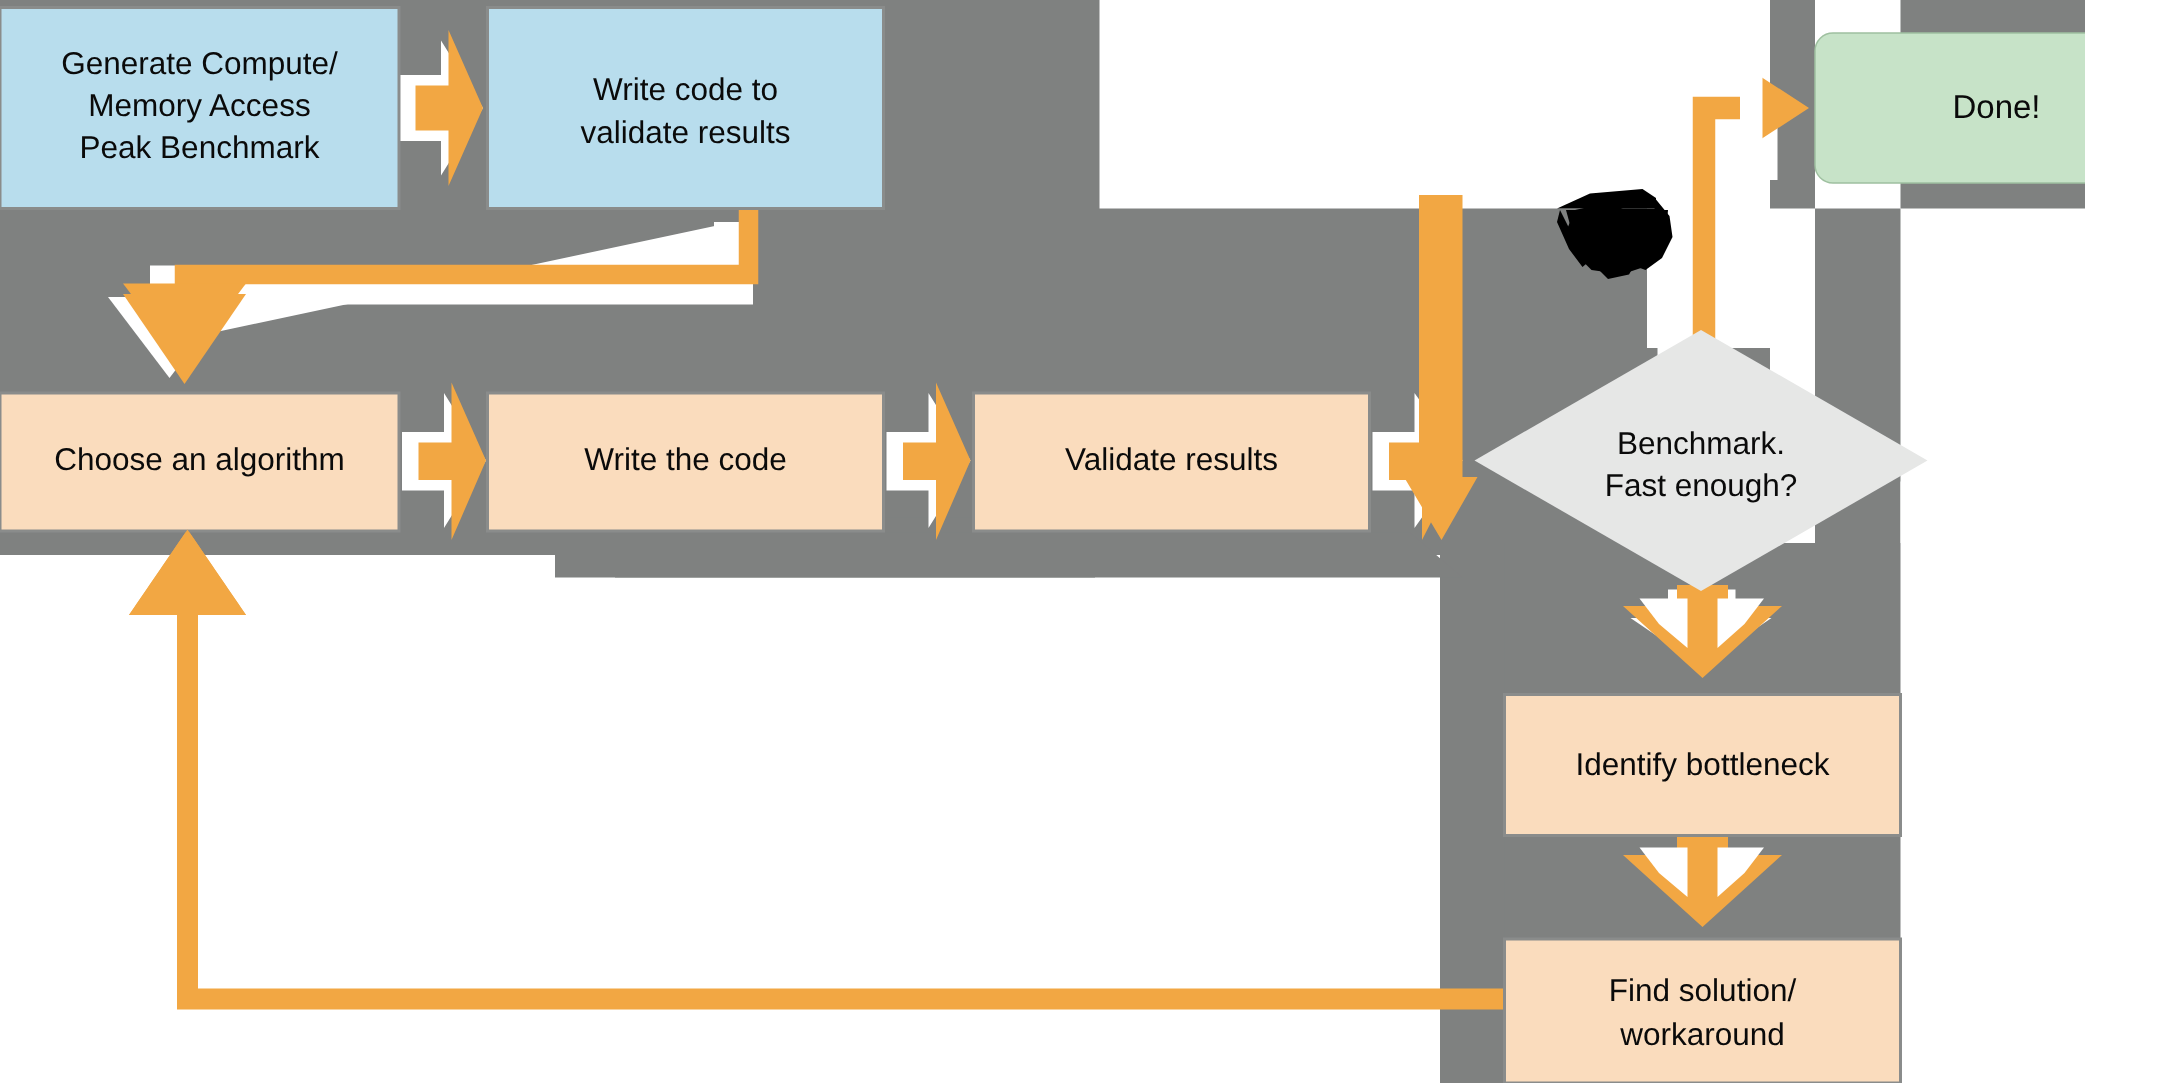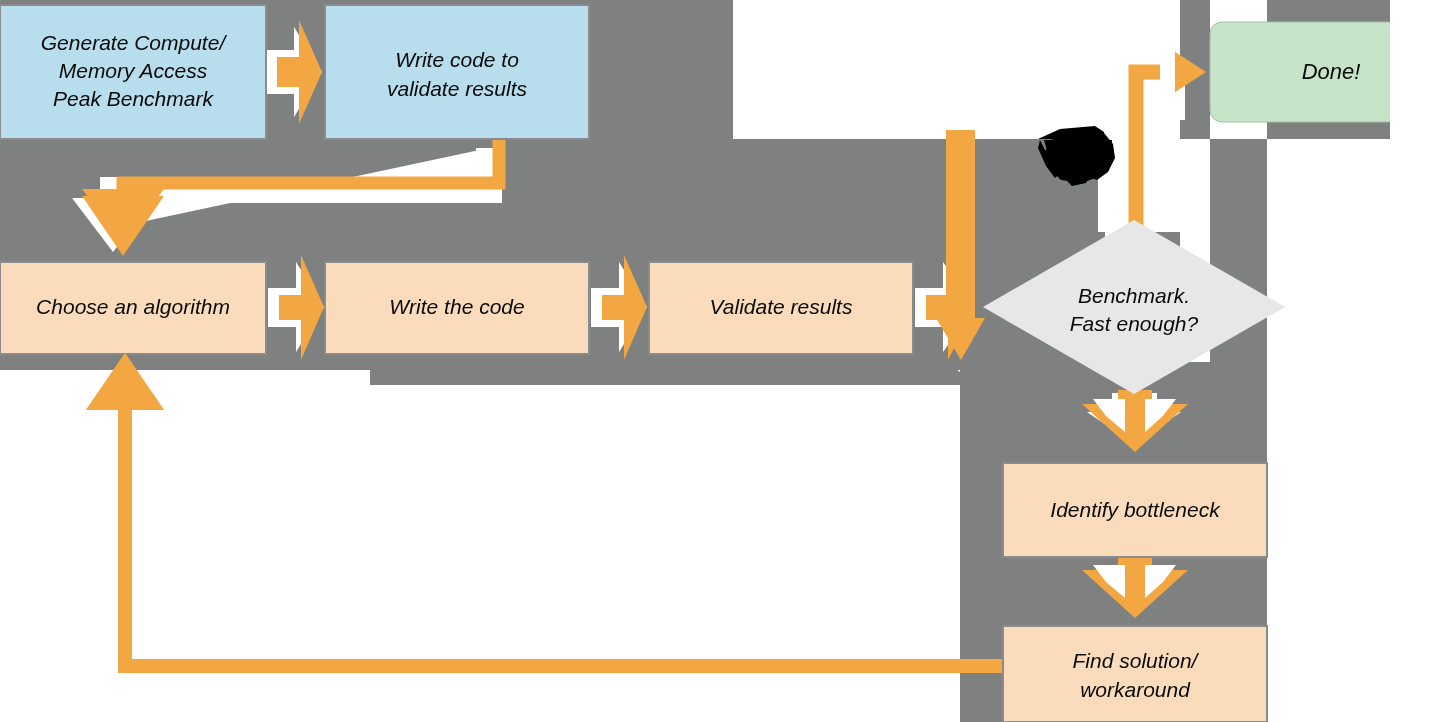--- a/index.html
+++ b/index.html
@@ -9,21 +9,20 @@
   }
   body {
     font-family: "Liberation Sans", sans-serif;
   }
   #canvas {
     position: relative;
     width: 1390px;
     height: 722px;
     overflow: hidden;
     background: #a3a3a3;
-    font-style: italic;
   }
   #flow {
     position: absolute;
     top: 0;
     left: 0;
     width: 1453px;
     height: 722px;
     display: block;
   }
   .node-text {

